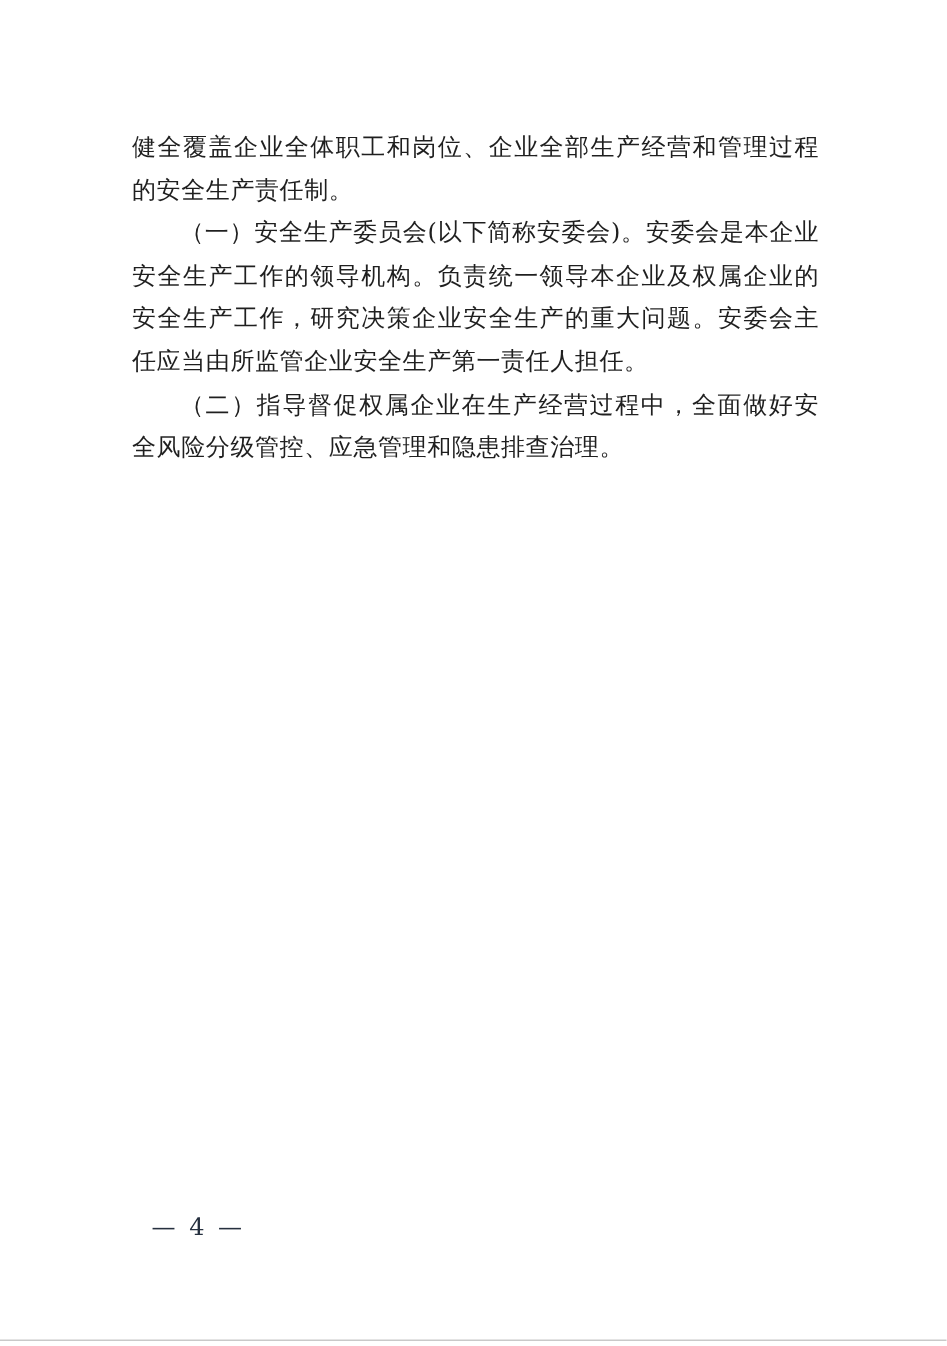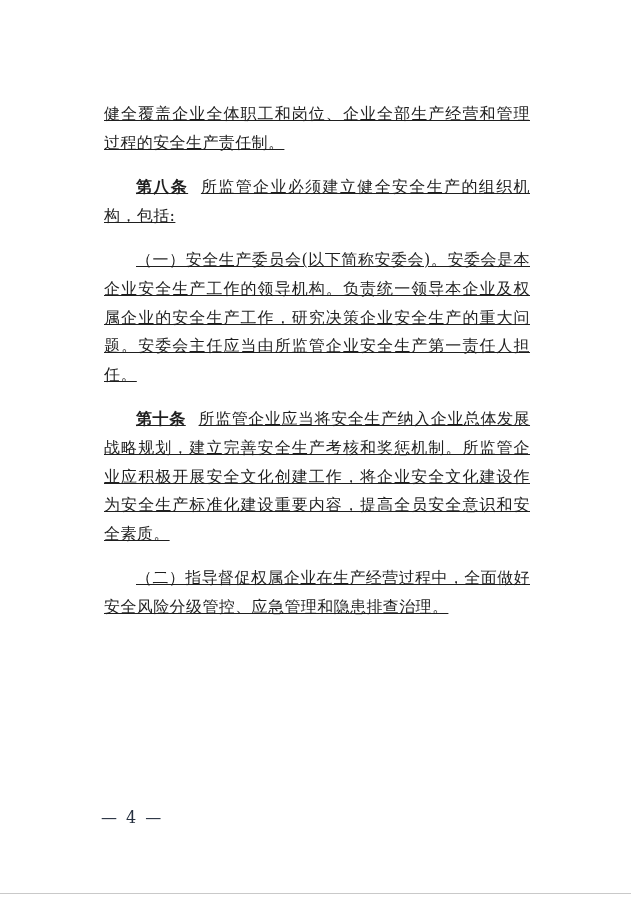--- a/index.html
+++ b/index.html
@@ -15,27 +15,26 @@
     font-family: "DejaVu Serif", "Liberation Serif", serif;
     color: #1f1f1f;
   }
   .page {
     position: absolute;
     left: 88px;
     top: 84px;
     width: 458px;
   }
   .para {
-    margin: 16px;
+    margin: 0;
     font-size: 16px;
     line-height: 28.6px;
     letter-spacing: 0.4px;
     text-align: justify;
     text-justify: inter-character;
-    text-decoration: underline;
   }
   .indent {
     text-indent: 2em;
   }
   .lead {
     font-weight: bold;
     margin-right: 0.8em;
   }
   .page-footer {
     position: absolute;
@@ -54,27 +53,25 @@
     background: #c9c9c9;
   }
 </style>
 </head>
 <body>
 
 <div class="page">
 
   <p class="para"><span>健全覆盖企业全体职工和岗位、企业全部生产经营和管理过程的安全生产责任制。</span></p>
 
-  <p class="para indent"><b class="lead">第八条</b><span>所监管企业必须建立健全安全生产的组织机构，包括:</span></p>
 
   <p class="para indent"><span>（一）安全生产委员会(以下简称安委会)。安委会是本企业安全生产工作的领导机构。负责统一领导本企业及权属企业的安全生产工作，研究决策企业安全生产的重大问题。安委会主任应当由所监管企业安全生产第一责任人担任。</span></p>
 
 
 
-  <p class="para indent"><b class="lead">第十条</b><span>所监管企业应当将安全生产纳入企业总体发展战略规划，建立完善安全生产考核和奖惩机制。所监管企业应积极开展安全文化创建工作，将企业安全文化建设作为安全生产标准化建设重要内容，提高全员安全意识和安全素质。</span></p>
 
 
 
   <p class="para indent"><span>（二）指导督促权属企业在生产经营过程中，全面做好安全风险分级管控、应急管理和隐患排查治理。</span></p>
 
 </div>
 
 <div class="page-footer">— 4 —</div>
 
 <div class="bottom-edge"></div>

